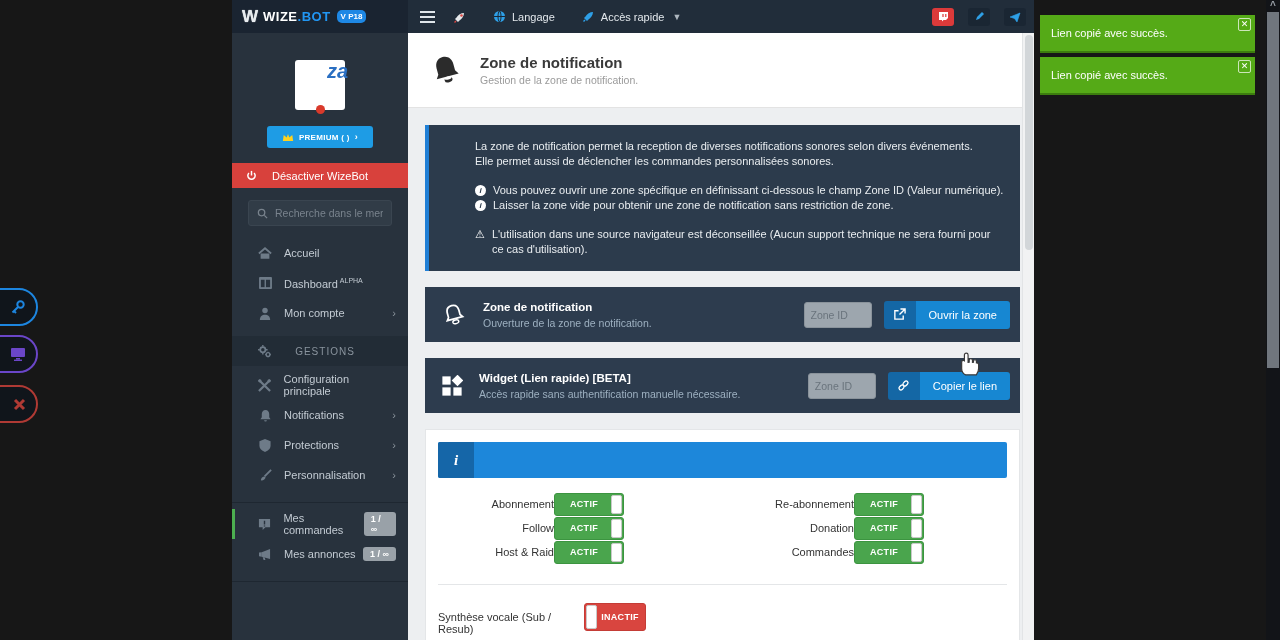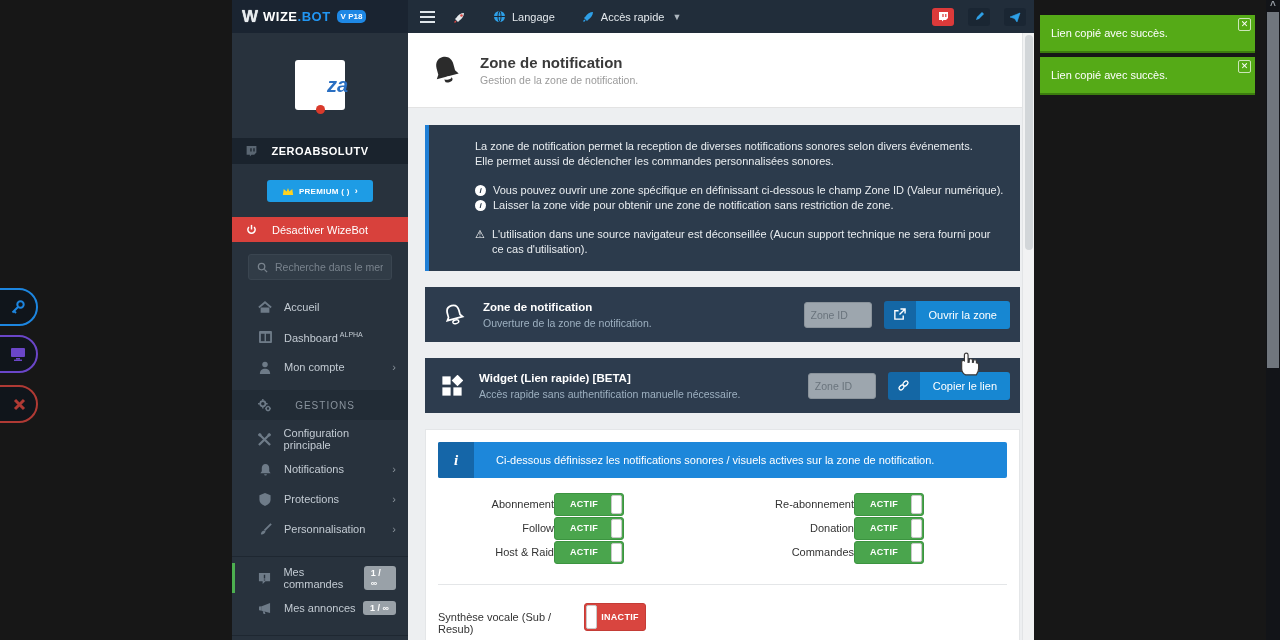--- a/index.html
+++ b/index.html
@@ -31,21 +31,21 @@
   .hamburger { margin:0 18px 0 4px; cursor:pointer; }
   .hamburger div { width:15px; height:2px; background:#dfe5ea; margin:3px 0; }
   .tb-btn { width:22px; height:18px; border-radius:3px; display:flex; align-items:center; justify-content:center; margin-left:14px; cursor:pointer; }
   .tb-btn.twitch { background:#dc3a3a; }
   .tb-btn.dark { background:#1a2633; }
   .chev { font-size:9px; color:#aeb7bf; margin-left:2px; }
 
   
   .sidebar { position:absolute; left:232px; top:33px; width:176px; height:607px; background:#28323d; }
   .avatar-wrap { padding-top:27px; display:flex; justify-content:center; position:relative; }
-  .avatar { width:50px; height:50px; background:#fff; border-radius:3px; display:flex; align-items:center; justify-content:center; position:relative;padding-left:35px; }
+  .avatar { width:50px; height:50px; background:#fff; border-radius:3px; display:flex; align-items:flex-start; justify-content:center; position:relative;padding-left:35px; }
   .avatar-txt { font-size:20px; font-weight:bold; color:#2a6fc2; font-style:italic; }
   .status-dot { position:absolute; bottom:-4px; left:50%; margin-left:-4px; width:9px; height:9px; border-radius:50%; background:#d93a2b; }
   .name-strip { margin-top:28px; height:26px; background:#1a232d; display:flex; align-items:center; justify-content:center; position:relative; }
   .name-strip .tw { position:absolute; left:13px; }
   .username { color:#fff; font-size:11px; font-weight:bold; letter-spacing:.5px; }
   .premium-btn { margin:16px auto 0; width:106px; height:22px; background:#1e9ce5; border-radius:3px;
                  display:flex; align-items:center; justify-content:center; gap:5px; cursor:pointer; }
   .premium-btn span { color:#fff; font-size:8px; font-weight:bold; letter-spacing:.3px; }
   .disable-strip { margin-top:15px; height:25px; background:#d8413c; display:flex; align-items:center; position:relative; cursor:pointer; }
   .disable-strip .pw { position:absolute; left:14px; }
@@ -217,29 +217,20 @@
   </div>
 </div>
 
 <div class="sidebar">
   <div class="avatar-wrap">
     <div class="avatar">
       <span class="avatar-txt">za</span>
       <span class="status-dot"></span>
     </div>
   </div>
-  <div class="name-strip">
-    <span class="tw">
-      <svg width="13" height="13" viewBox="0 0 11 12">
-          <path d="M1 1h9v6L8 9H5.5L4 10.5V9H1z" fill="#5a6672"></path>
-          <path d="M5 3v3M7.8 3v3" stroke="#1a232d" stroke-width="1.2"></path>
-        </svg>
-    </span>
-    <span class="username">ZEROABSOLUTV</span>
-  </div>
   <div class="premium-btn">
     <svg width="12" height="9" viewBox="0 0 14 10">
         <path d="M1 9L2 2l3.5 3L7 1l1.5 4L12 2l1 7z" fill="#ffd21f"></path>
       </svg>
     <span>PREMIUM (  )</span>
     <span style="color:#fff; font-size:9px;">›</span>
   </div>
   <div class="disable-strip">
     <span class="pw">
       <svg width="11" height="11" viewBox="0 0 12 12">
@@ -460,21 +451,20 @@
               </g>
             </svg>
         </span>
         <span class="seg-lb">Copier le lien</span>
       </div>
     </div>
 
     <div class="card">
       <div class="banner">
         <span class="iseg">i</span>
-        <span class="msg">Ci-dessous définissez les notifications sonores / visuels actives sur la zone de notification.</span>
       </div>
       <div class="tog-grid">
         <div class="tog-row">
           <span class="lb">Abonnement</span>
           <div class="toggle on">
               <span class="st">ACTIF</span>
               <span class="knob"></span>
             </div>
           <span class="sp"></span>
           <span class="lb">Re-abonnement</span>

